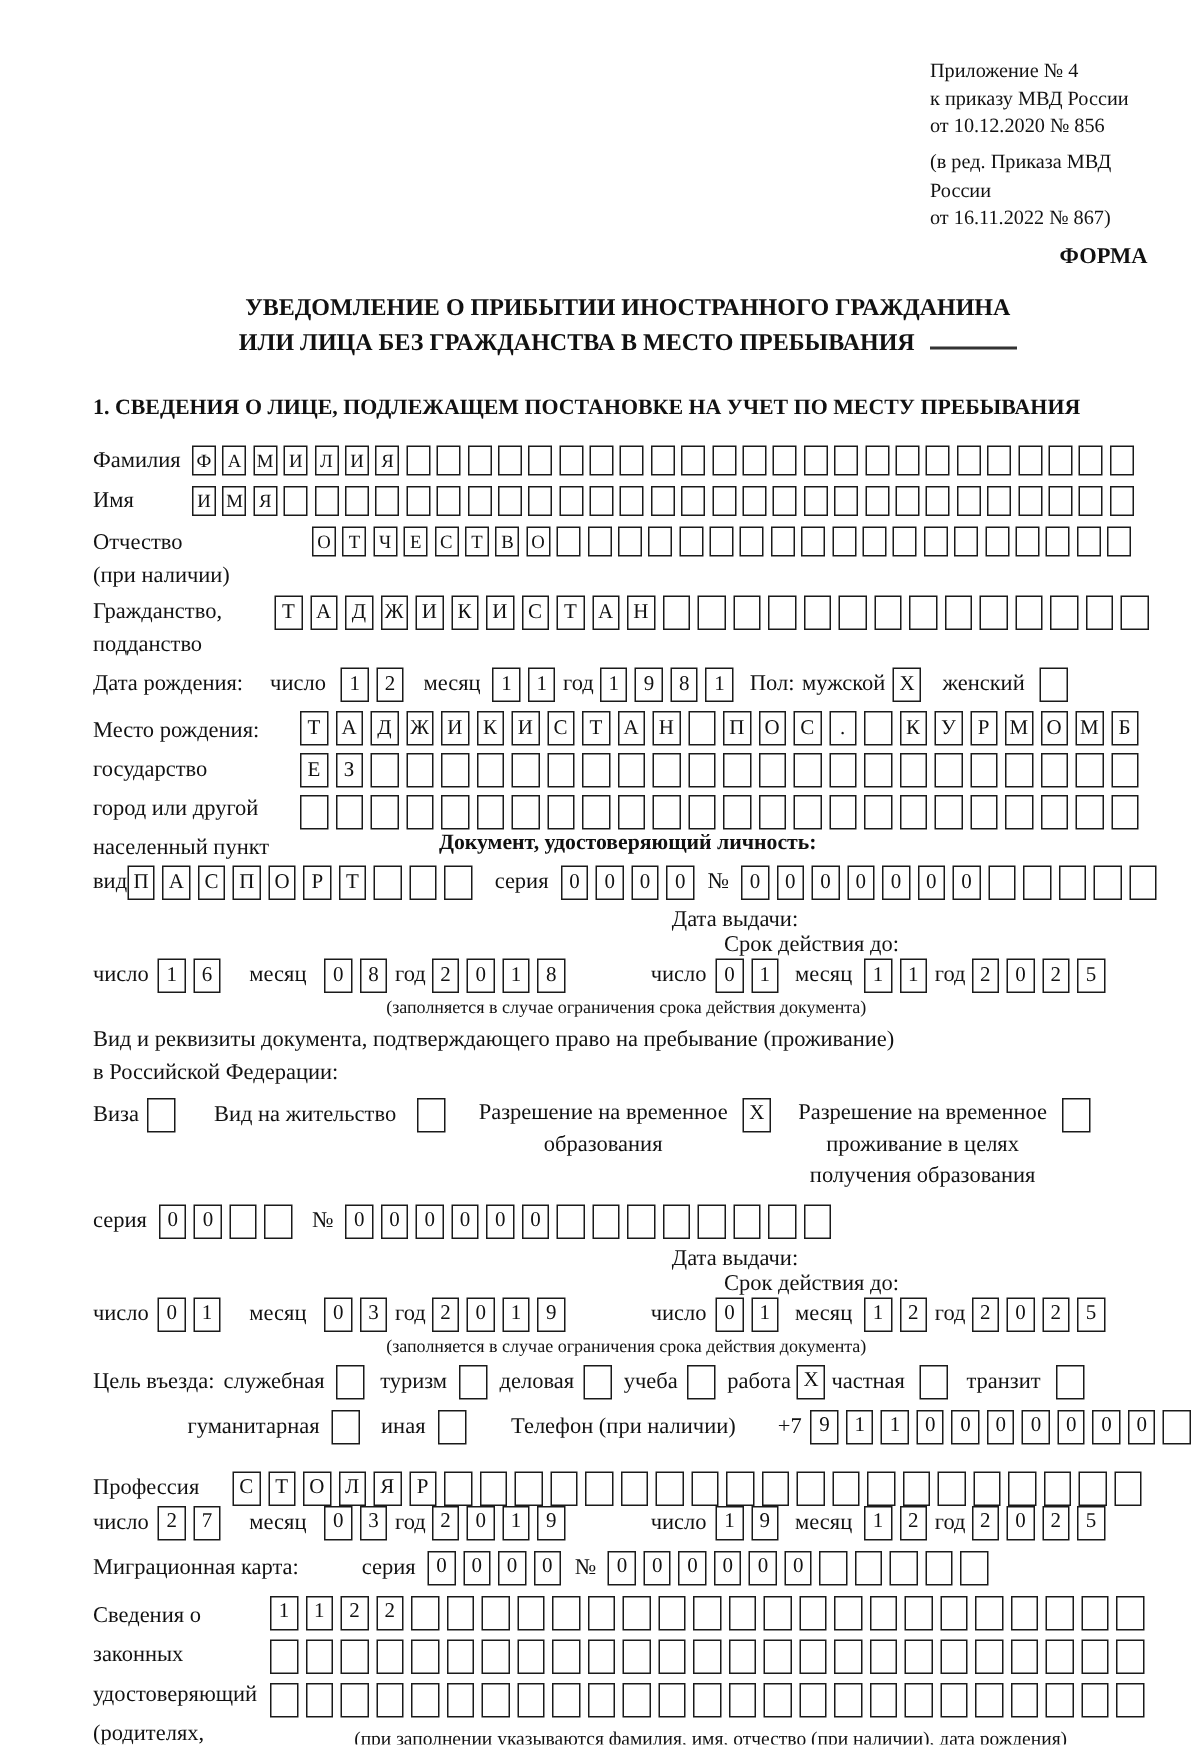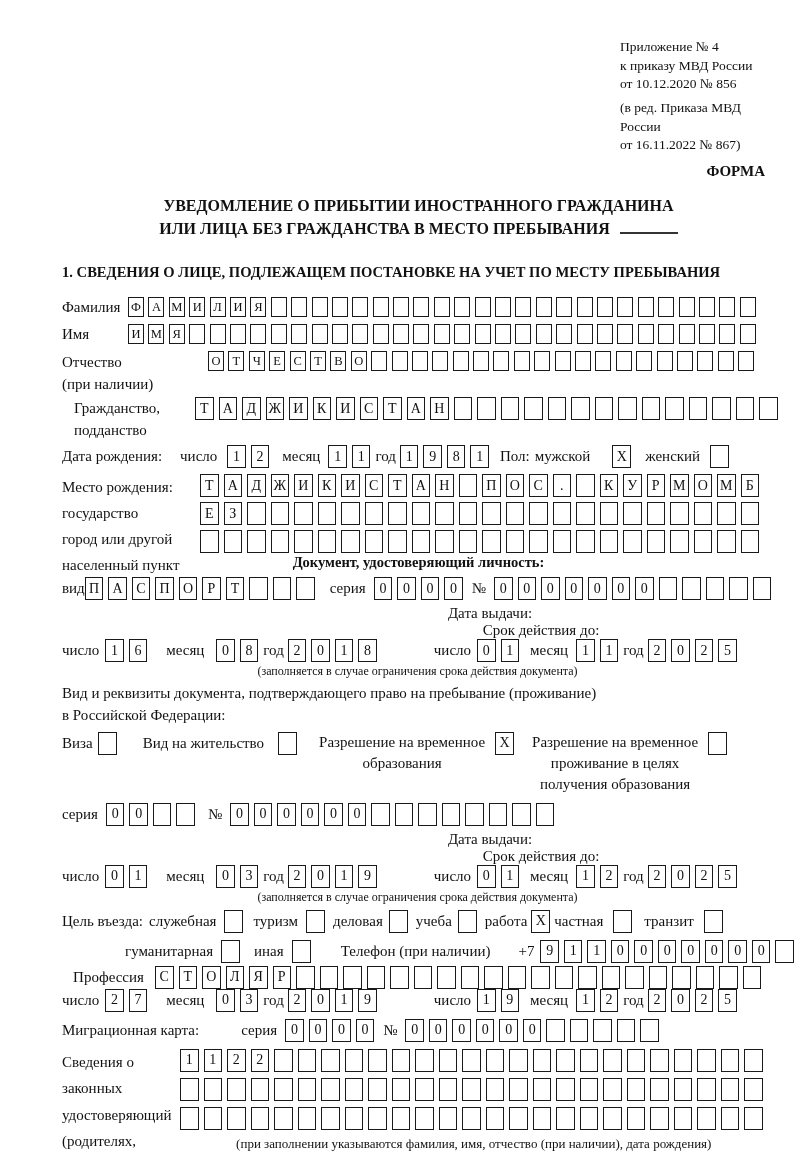--- a/index.html
+++ b/index.html
@@ -164,21 +164,21 @@
         <span class="box"></span>
         <span class="box"></span>
         <span class="box"></span>
         <span class="box"></span>
         <span class="box"></span>
         <span class="box"></span>
         <span class="box"></span>
       </span>
   </div>
 
-  <div class="rowtop" style="margin-top:2px;margin-left:12px;">
+  <div class="rowtop" style="margin-top:2px;">
     <div class="lblcol lw121">
       <div>Гражданство,</div>
       <div>подданство</div>
     </div>
     <span class="boxes md">
         <span class="box">Т</span>
         <span class="box">А</span>
         <span class="box">Д</span>
         <span class="box">Ж</span>
         <span class="box">И</span>
@@ -218,21 +218,21 @@
         <span class="box">1</span>
       </span>
     <span style="margin-right:4px;">год</span>
     <span class="boxes md">
         <span class="box">1</span>
         <span class="box">9</span>
         <span class="box">8</span>
         <span class="box">1</span>
       </span>
     <span style="margin-left:6px;">Пол:</span>
-    <span style="margin-left:5px;margin-right:22px;">мужской</span>
+    <span style="margin-left:5px;margin-right:5px;">мужской</span>
     <span class="boxes cb">
         <span class="box">X</span>
       </span>
     <span style="margin-left:14px;margin-right:10px;">женский</span>
     <span class="boxes cb">
         <span class="box"></span>
       </span>
   </div>
 
   <div class="rowtop" style="margin-top:6px;">
@@ -559,21 +559,21 @@
         <span class="box">0</span>
         <span class="box">0</span>
         <span class="box">0</span>
         <span class="box">0</span>
         <span class="box">0</span>
         <span class="box">0</span>
         <span class="box"></span>
       </span>
   </div>
 
-  <div class="row" style="margin-top:3px;text-align:center;">
+  <div class="row" style="margin-top:18px;">
     <span class="lw93">Профессия</span>
     <span class="boxes md">
         <span class="box">С</span>
         <span class="box">Т</span>
         <span class="box">О</span>
         <span class="box">Л</span>
         <span class="box">Я</span>
         <span class="box">Р</span>
         <span class="box"></span>
         <span class="box"></span>

